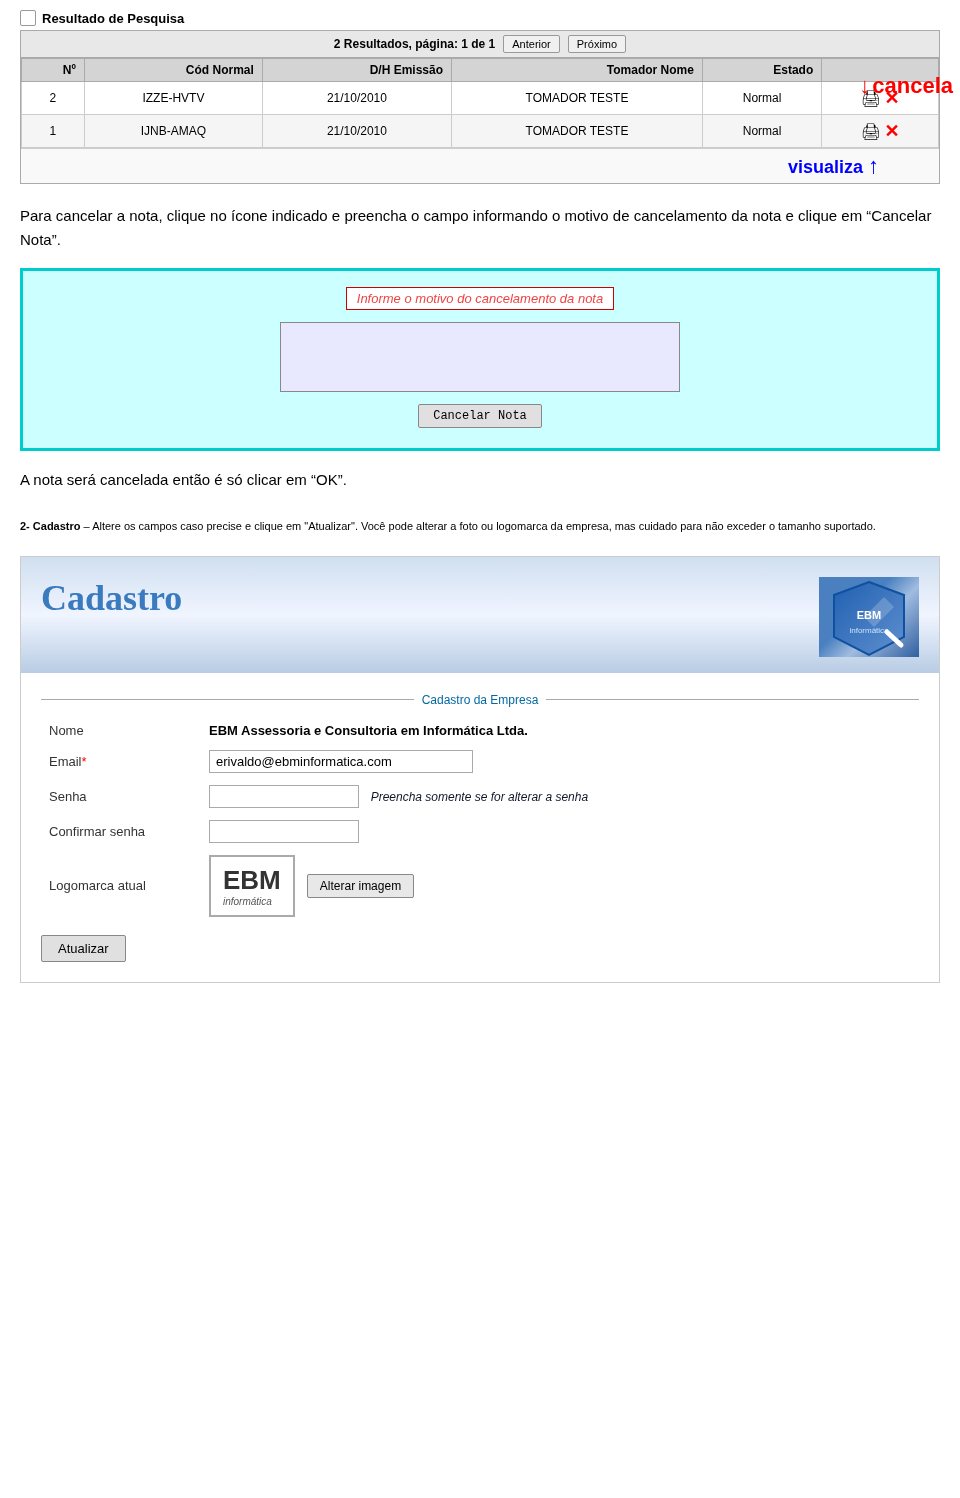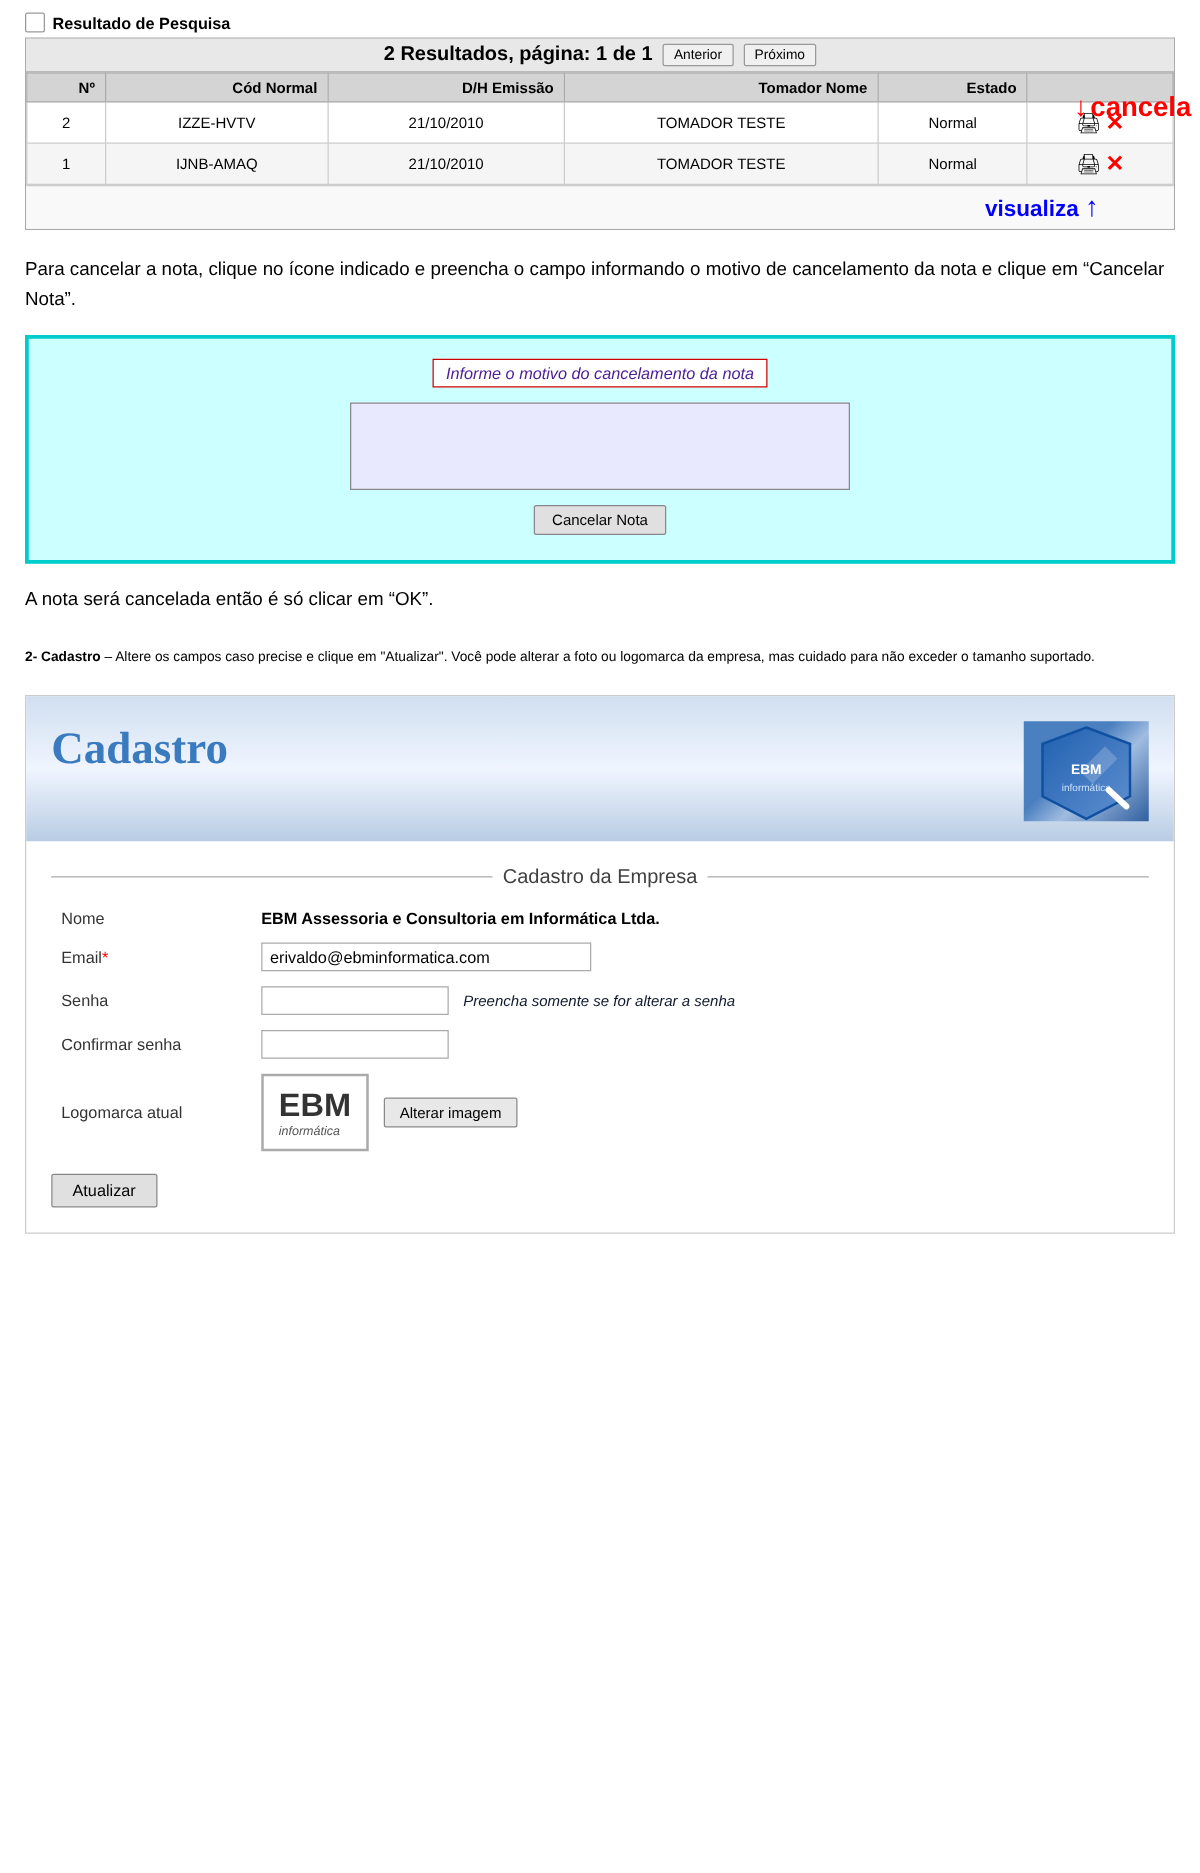--- a/index.html
+++ b/index.html
@@ -42,21 +42,21 @@
       border-bottom: 1px solid #aaa;
       padding: 4px 8px;
       font-size: 12px;
       display: flex;
       align-items: center;
       justify-content: center;
       gap: 8px;
     }
     .pagination-bar span {
       font-weight: bold;
-      font-size: 16px;
+      font-size: 12px;
     }
     .pagination-btn {
       border: 1px solid #999;
       background: #f0f0f0;
       padding: 2px 8px;
       font-size: 11px;
       cursor: pointer;
       border-radius: 2px;
     }
 
@@ -116,21 +116,21 @@
       border: 3px solid #00cccc;
       background: #ccffff;
       padding: 16px 20px 20px 20px;
       margin-bottom: 20px;
       display: flex;
       flex-direction: column;
       align-items: center;
     }
     .cancel-modal-title {
       font-size: 13px;
-      color: #4c1d95;
+      color: #ef4444;
       font-style: italic;
       border: 1px solid #cc0000;
       padding: 3px 10px;
       margin-bottom: 12px;
       background: #fff;
     }
     .cancel-textarea {
       width: 400px;
       height: 70px;
       border: 1px solid #888;
@@ -140,20 +140,21 @@
       font-size: 13px;
       margin-bottom: 12px;
     }
     .cancelar-nota-btn {
       border: 1px solid #888;
       background: #e0e0e0;
       padding: 4px 14px;
       font-size: 12px;
       cursor: pointer;
       border-radius: 2px;
+      font-family: Liberation Mono, monospace;
     }
 
     
     .ok-text {
       font-size: 15px;
       margin-bottom: 30px;
     }
 
     
     .cadastro-section {
@@ -202,22 +203,22 @@
       align-items: center;
       margin: 10px 0;
       gap: 8px;
     }
     .section-divider-line {
       flex: 1;
       height: 1px;
       background: #aaa;
     }
     .section-divider-label {
-      font-size: 16px;
-      color: #404040;
+      font-size: 12px;
+      color: #0369a1;
     }
 
     .form-table {
       width: 100%;
       border-collapse: collapse;
     }
     .form-table td {
       padding: 6px 8px;
       vertical-align: middle;
       font-size: 13px;

